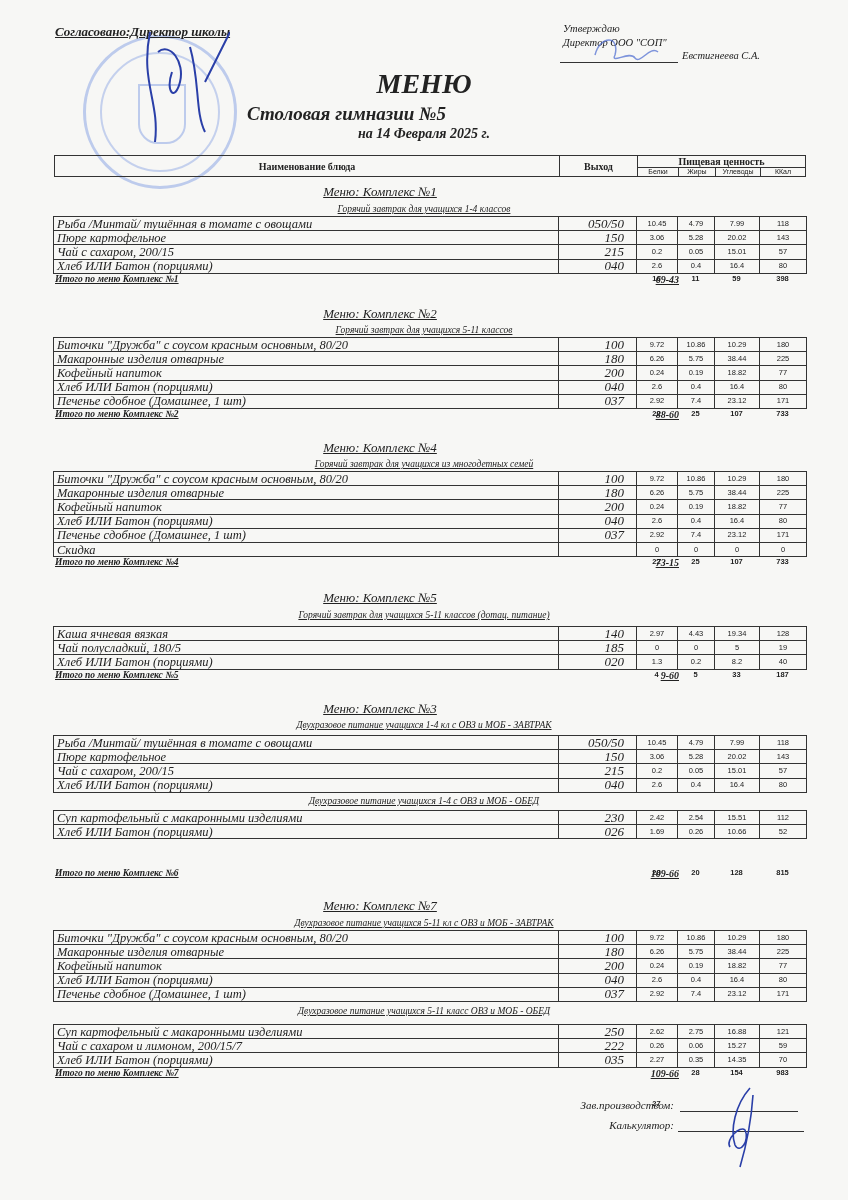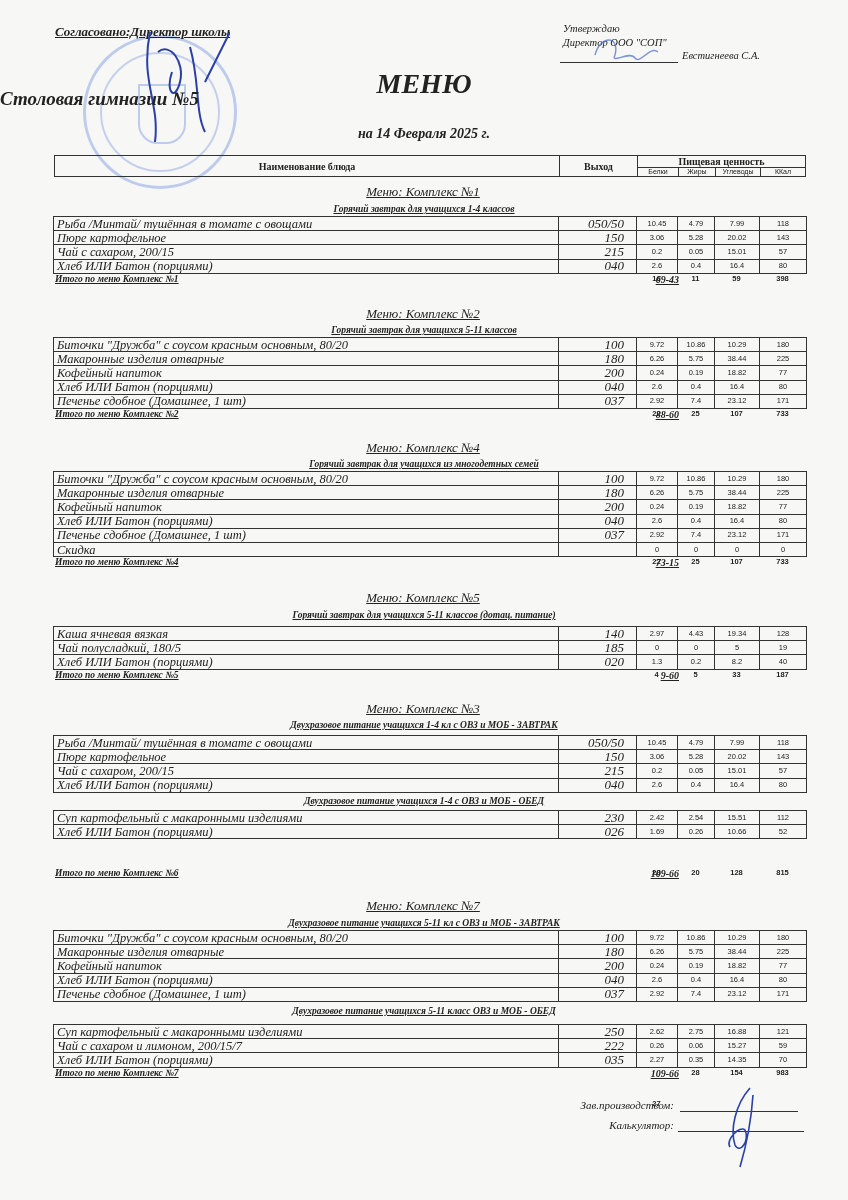--- a/index.html
+++ b/index.html
@@ -10,21 +10,21 @@
     color: #222;
   }
   .abs { position: absolute; }
 
   
   .agreed { left: 55px; top: 24px; font-size: 13px; font-weight: bold; font-style: italic; text-decoration: underline; }
   .appr { left: 563px; top: 22px; font-size: 10.5px; font-style: italic; line-height: 14px; }
   .appr-line { left: 560px; top: 62px; width: 118px; border-top: 1px solid #333; }
   .appr-name { left: 682px; top: 50px; font-size: 10.5px; font-style: italic; }
   .title { left: 0; width: 848px; top: 68px; text-align: center; font-size: 28px; font-weight: bold; font-style: italic; }
-  .sub { left: 0; width: 693px; top: 88px; font-size: 19px; font-weight: bold; font-style: italic; }
+  .sub { left: 0; width: 693px; top: 103px; text-align: center; font-size: 19px; font-weight: bold; font-style: italic; }
   .date { left: 0; width: 848px; top: 126px; text-align: center; font-size: 14px; font-weight: bold; font-style: italic; }
 
   
   .stamp { left: 83px; top: 35px; width: 154px; height: 154px; border-radius: 50%;
     border: 3px solid rgba(80,120,220,0.35); box-sizing: border-box; }
   .stamp-inner { position: absolute; left: 14px; top: 14px; right: 14px; bottom: 14px; border-radius: 50%;
     border: 2px solid rgba(80,120,220,0.3); }
   .stamp-shield { position: absolute; left: 52px; top: 46px; width: 44px; height: 56px;
     border: 2px solid rgba(80,120,220,0.35); border-radius: 0 0 20px 20px; }
 
@@ -32,22 +32,22 @@
   .hdr { left: 54px; top: 155px; width: 752px; height: 22px; border: 1.2px solid #333; box-sizing: border-box; }
   .hdr .c { position: absolute; top: 0; height: 100%; border-right: 1px solid #333; box-sizing: border-box;
     font-family: "Liberation Serif", serif; font-weight: bold; font-size: 10px; display: flex; align-items: center; justify-content: center; }
   .hdr .nv { position: absolute; left: 583px; top: 0; width: 167px; height: 100%; }
   .hdr .nv-title { position: absolute; left: 0; top: 0; width: 100%; height: 11px; border-bottom: 1px solid #333;
     font-size: 10px; font-weight: bold; text-align: center; line-height: 11px; }
   .hdr .sc { position: absolute; top: 11px; height: 10px; font-size: 7px; text-align: center; line-height: 10px;
     border-right: 1px solid #333; box-sizing: border-box; font-family: "Liberation Sans", sans-serif; }
 
   
-  .sec-title { left: 0; width: 760px; text-align: center; font-size: 13px; font-style: italic; text-decoration: underline; padding-left: 43px; }
-  .sec-sub { left: 0; width: 848px; text-align: center; font-size: 9.5px; font-style: italic; font-weight: bold; text-decoration: underline; }
+  .sec-title { left: 0; width: 760px; text-align: center; font-size: 13px; font-style: italic; text-decoration: underline; }
+  .sec-sub { left: 0; width: 848px; text-align: center; font-size: 9.5px; font-style: italic; font-weight: normal; text-decoration: underline; }
 
   table.menu { position: absolute; left: 53px; width: 753px; border-collapse: collapse; table-layout: fixed; }
   table.menu td { border: 1px solid #333; height: 13px; padding: 0 3px; line-height: 12px; white-space: nowrap; overflow: hidden; }
   table.menu td.name { font-size: 12.5px; font-style: italic; }
   table.menu td.out { font-size: 13px; font-style: italic; text-align: right; padding-right: 12px; }
   table.menu td.num { font-family: "Liberation Sans", sans-serif; font-size: 7.5px; text-align: center; }
   table.menu tr:first-child td { border-top: 1.5px solid #333; }
 
   .total { left: 53px; width: 753px; height: 13px; }
   .total .tl { position: absolute; left: 2px; top: 0; font-size: 9.5px; font-weight: bold; font-style: italic; text-decoration: underline; }

